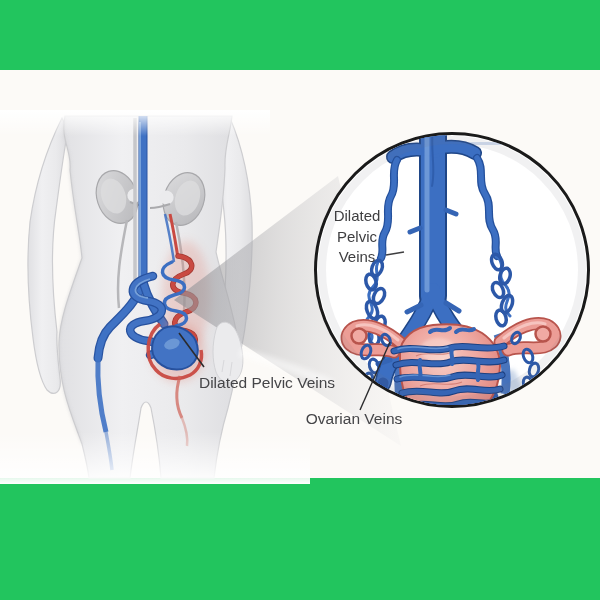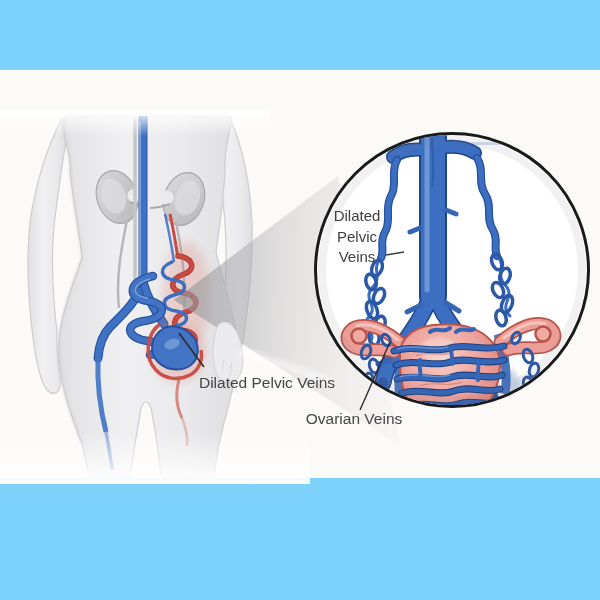--- a/index.html
+++ b/index.html
@@ -1,16 +1,16 @@
 <!DOCTYPE html>
 <html><head>
 <meta charset="utf-8">
 <style>
   html,body{margin:0;padding:0;background:#ffffff;}
-  .canvas{position:relative;width:600px;height:600px;background:#7dd3fc;overflow:hidden;
+  .canvas{position:relative;width:600px;height:600px;background:#22c55e;overflow:hidden;
           font-family:"Liberation Sans",sans-serif;}
   .title{position:absolute;top:84px;left:0;right:0;margin:0;text-align:center;
          font-size:22px;font-weight:bold;letter-spacing:.5px;color:#3e3e40;}
   svg{position:absolute;top:0;left:0;}
   .lbl{font-family:"Liberation Sans",sans-serif;font-size:15.5px;fill:#454548;}
   .lbl-sm{font-family:"Liberation Sans",sans-serif;font-size:15px;fill:#3e3e40;}
 </style>
 </head>
 <body>
 

